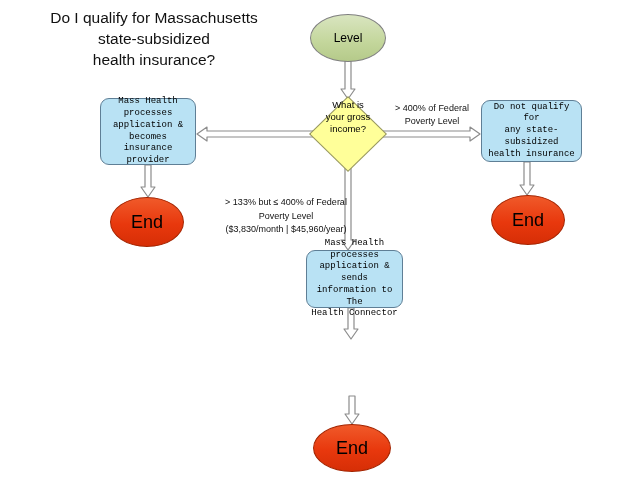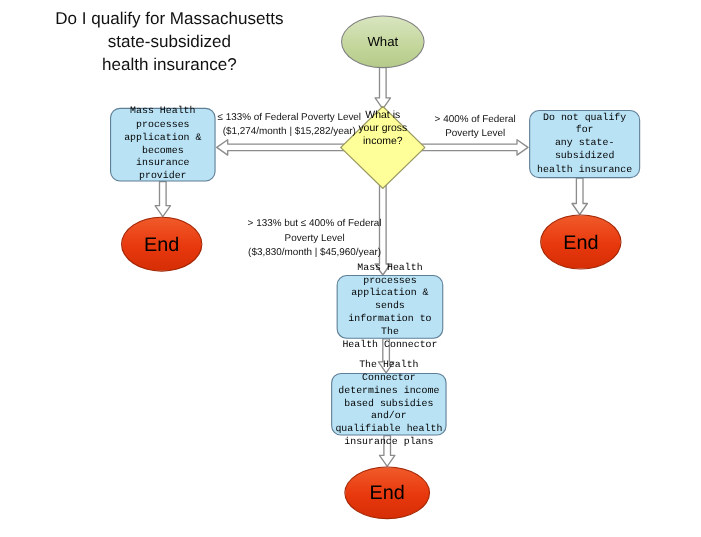--- a/index.html
+++ b/index.html
@@ -66,56 +66,49 @@
     <polygon points="313,131 207,131 207,127 197,134 207,141 207,137 313,137"></polygon>
     <polygon points="383,131 470,131 470,127 480,134 470,141 470,137 383,137"></polygon>
     <polygon points="145,165 151,165 151,187 155,187 148,197 141,187 145,187"></polygon>
     <polygon points="524,162 530,162 530,185 534,185 527,195 520,185 524,185"></polygon>
     <polygon points="345,168 351,168 351,240 355,240 348,250 341,240 345,240"></polygon>
     <polygon points="348,308 354,308 354,329 358,329 351,339 344,329 348,329"></polygon>
     <polygon points="349,396 355,396 355,414 359,414 352,424 345,414 349,414"></polygon>
   </svg>
 
   <div id="start-oval" class="abs oval">
-    <span>What</span>
+    <span>Level</span>
   </div>
 
   <div id="diamond-outer" class="abs diamond-clip">
     <div id="diamond-inner" class="diamond-clip"></div>
   </div>
   <div id="diamond-text" class="abs pre">What is
 your gross
 income?</div>
 
-  <div id="label-left" class="abs edge-label pre">≤  133% of Federal Poverty Level
-($1,274/month | $15,282/year)</div>
   <div id="label-right" class="abs edge-label pre">&gt; 400% of Federal
 Poverty Level</div>
   <div id="label-down" class="abs edge-label pre">&gt; 133% but ≤ 400% of Federal
 Poverty Level
 ($3,830/month | $45,960/year)</div>
 
   <div id="box-left" class="abs proc-box pre">Mass Health
 processes
 application &amp;
 becomes insurance
 provider</div>
   <div id="box-right" class="abs proc-box pre">Do not qualify for
 any state-subsidized
 health insurance</div>
   <div id="box-mid1" class="abs proc-box pre">Mass Health
 processes
 application &amp; sends
 information to The
 Health Connector</div>
-  <div id="box-mid2" class="abs proc-box pre">The Health Connector
-determines income
-based subsidies and/or
-qualifiable health
-insurance plans</div>
 
   <div id="end-left" class="abs oval end-oval">
     <span>End</span>
   </div>
   <div id="end-right" class="abs oval end-oval">
     <span>End</span>
   </div>
   <div id="end-bottom" class="abs oval end-oval">
     <span>End</span>
   </div>

